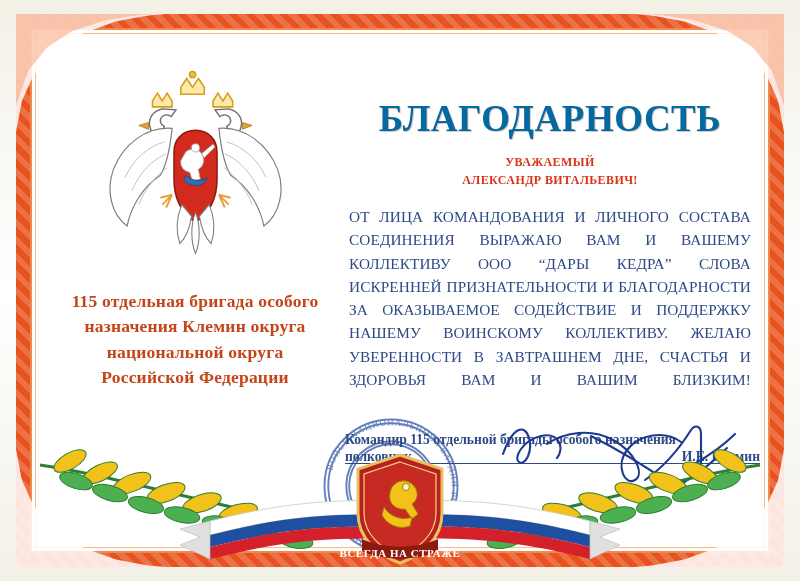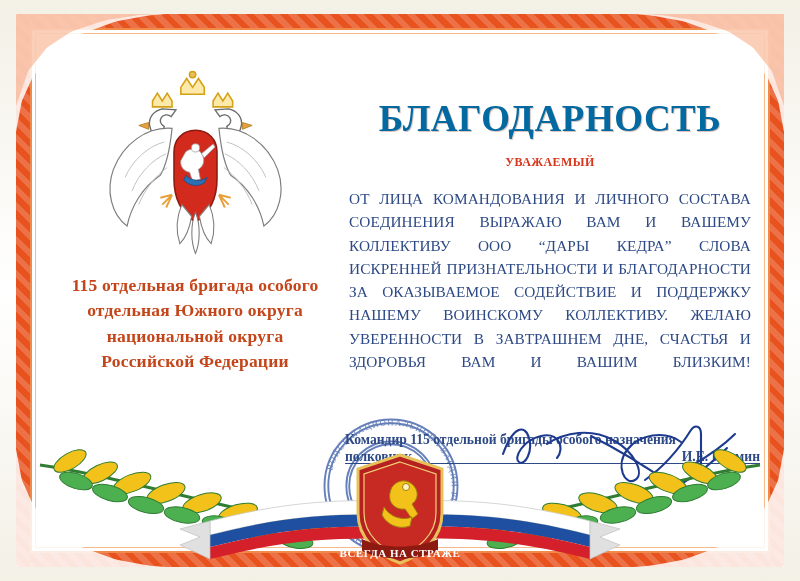--- a/index.html
+++ b/index.html
@@ -87,21 +87,21 @@
     width: 290px;
     text-align: center;
   }
   .emblem {
     width: 215px;
     height: 215px;
     margin: 0 auto;
     position: relative;
   }
   .org-name {
-    margin-top: 0;
+    margin-top: 16px;
     color: #c4451a;
     font-family: "Liberation Serif", serif;
     font-size: 17.5px;
     line-height: 1.45;
     font-weight: bold;
     letter-spacing: 0.2px;
     text-shadow: 0 1px 0 rgba(255,255,255,0.6);
   }
   .org-name div { white-space: nowrap; }
 
@@ -338,30 +338,31 @@
 
           <g stroke="#e8a13a" stroke-width="2" fill="none">
             <path d="M86 140 l-10 10 M86 140 l-12 3 M86 140 l-6 13"></path>
             <path d="M134 140 l10 10 M134 140 l12 3 M134 140 l6 13"></path>
           </g>
         </svg>
       </div>
 
       <div class="org-name">
         <div>115 отдельная бригада особого</div>
-        <div>отдельная Южного округа</div>
+        <div>назначения Клемин округа</div>
         <div>национальной округа</div>
         <div>Российской Федерации</div>
       </div>
     </div>
 
     <div class="right-col">
       <div class="doc-title">БЛАГОДАРНОСТЬ</div>
       <div class="salutation">
         <div>УВАЖАЕМЫЙ</div>
+        <div>АЛЕКСАНДР ВИТАЛЬЕВИЧ!</div>
       </div>
       <div class="body-text">
         <p>ОТ ЛИЦА КОМАНДОВАНИЯ И ЛИЧНОГО СОСТАВА СОЕДИНЕНИЯ ВЫРАЖАЮ ВАМ И ВАШЕМУ КОЛЛЕКТИВУ ООО “ДАРЫ КЕДРА” СЛОВА ИСКРЕННЕЙ ПРИЗНАТЕЛЬНОСТИ И БЛАГОДАРНОСТИ ЗА ОКАЗЫВАЕМОЕ СОДЕЙСТВИЕ И ПОДДЕРЖКУ НАШЕМУ ВОИНСКОМУ КОЛЛЕКТИВУ. ЖЕЛАЮ УВЕРЕННОСТИ В ЗАВТРАШНЕМ ДНЕ, СЧАСТЬЯ И ЗДОРОВЬЯ ВАМ И ВАШИМ БЛИЗКИМ!</p>
       </div>
     </div>
 
     <svg class="stamp" viewBox="0 0 160 160">
       <defs>
         <path id="stampOuterPath" d="M80,80 m-64,0 a64,64 0 1,1 128,0 a64,64 0 1,1 -128,0"></path>
         <path id="stampInnerPath" d="M80,80 m-50,0 a50,50 0 1,1 100,0 a50,50 0 1,1 -100,0"></path>

